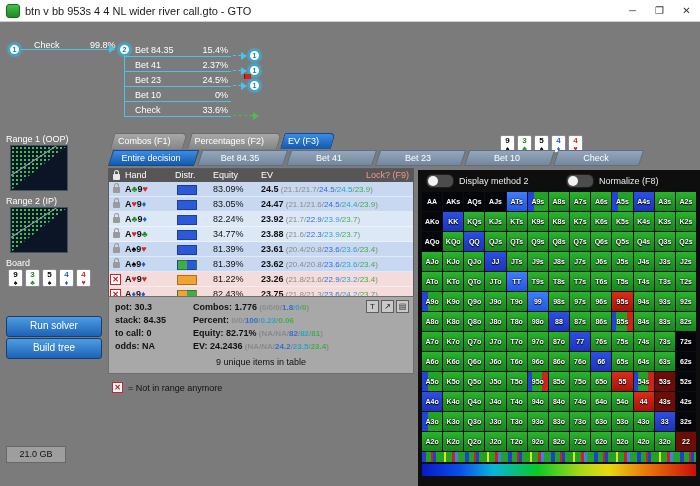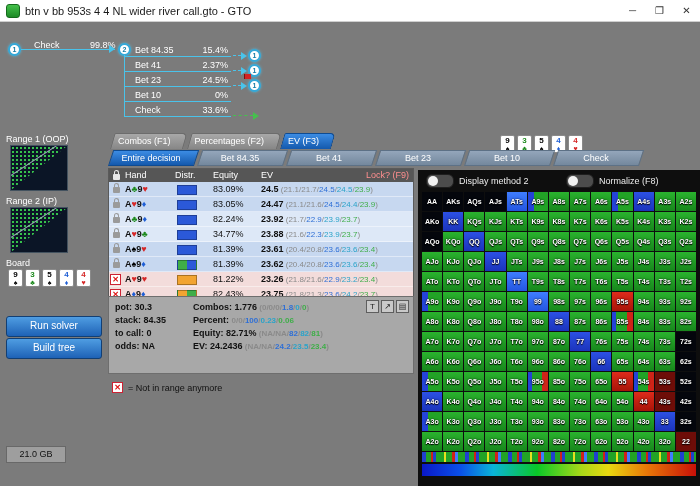--- a/index.html
+++ b/index.html
@@ -343,20 +343,21 @@
           <div class="irow"><span class="ilab">Combos: </span><span class="ival">1.776</span><span class="pt grey"> (</span><span class="pt" style="color: rgb(138, 138, 138);">0</span><span class="pt grey">/</span><span class="pt" style="color: rgb(138, 138, 138);">0</span><span class="pt grey">/</span><span class="pt" style="color: rgb(138, 138, 138);">0</span><span class="pt grey">/</span><span class="pt" style="color: rgb(46, 111, 214);">1.8</span><span class="pt grey">/</span><span class="pt" style="color: rgb(42, 163, 201);">0</span><span class="pt grey">/</span><span class="pt" style="color: rgb(63, 174, 73);">0</span><span class="pt grey">)</span></div>
           <div class="irow"><span class="ilab">Percent: </span><span class="pt" style="color: rgb(138, 138, 138);">0</span><span class="pt grey">/</span><span class="pt" style="color: rgb(138, 138, 138);">0</span><span class="pt grey">/</span><span class="pt" style="color: rgb(46, 111, 214);">100</span><span class="pt grey">/</span><span class="pt" style="color: rgb(42, 163, 201);">0.23</span><span class="pt grey">/</span><span class="pt" style="color: rgb(63, 174, 73);">0.06</span></div>
           <div class="irow"><span class="ilab">Equity: </span><span class="ival">82.71%</span><span class="pt grey"> (</span><span class="pt" style="color: rgb(138, 138, 138);">NA</span><span class="pt grey">/</span><span class="pt" style="color: rgb(138, 138, 138);">NA</span><span class="pt grey">/</span><span class="pt" style="color: rgb(46, 111, 214);">82</span><span class="pt grey">/</span><span class="pt" style="color: rgb(42, 163, 201);">82</span><span class="pt grey">/</span><span class="pt" style="color: rgb(63, 174, 73);">81</span><span class="pt grey">)</span></div>
           <div class="irow"><span class="ilab">EV: </span><span class="ival">24.2436</span><span class="pt grey"> (</span><span class="pt" style="color: rgb(138, 138, 138);">NA</span><span class="pt grey">/</span><span class="pt" style="color: rgb(138, 138, 138);">NA</span><span class="pt grey">/</span><span class="pt" style="color: rgb(46, 111, 214);">24.2</span><span class="pt grey">/</span><span class="pt" style="color: rgb(42, 163, 201);">23.5</span><span class="pt grey">/</span><span class="pt" style="color: rgb(63, 174, 73);">23.4</span><span class="pt grey">)</span></div>
         </div>
       <div class="iicons">
           <span class="ibox">T</span>
           <span class="ibox">↗</span>
           <span class="ibox">▤</span>
         </div>
+      <div class="iitems">9 unique items in table</div>
     </div>
 
     <div class="xnote">
       <span class="xicon">✕</span>
       <span>= Not in range anymore</span>
     </div>
 
     <div class="rpanel">
       <div class="toggle" style="left:8px;">
         <span class="tg"></span>

